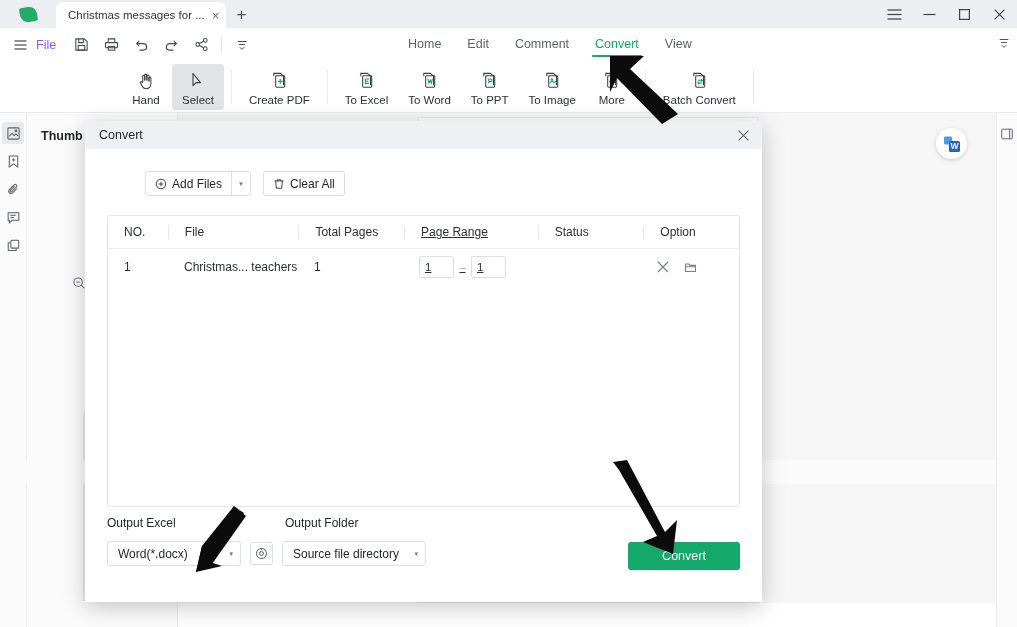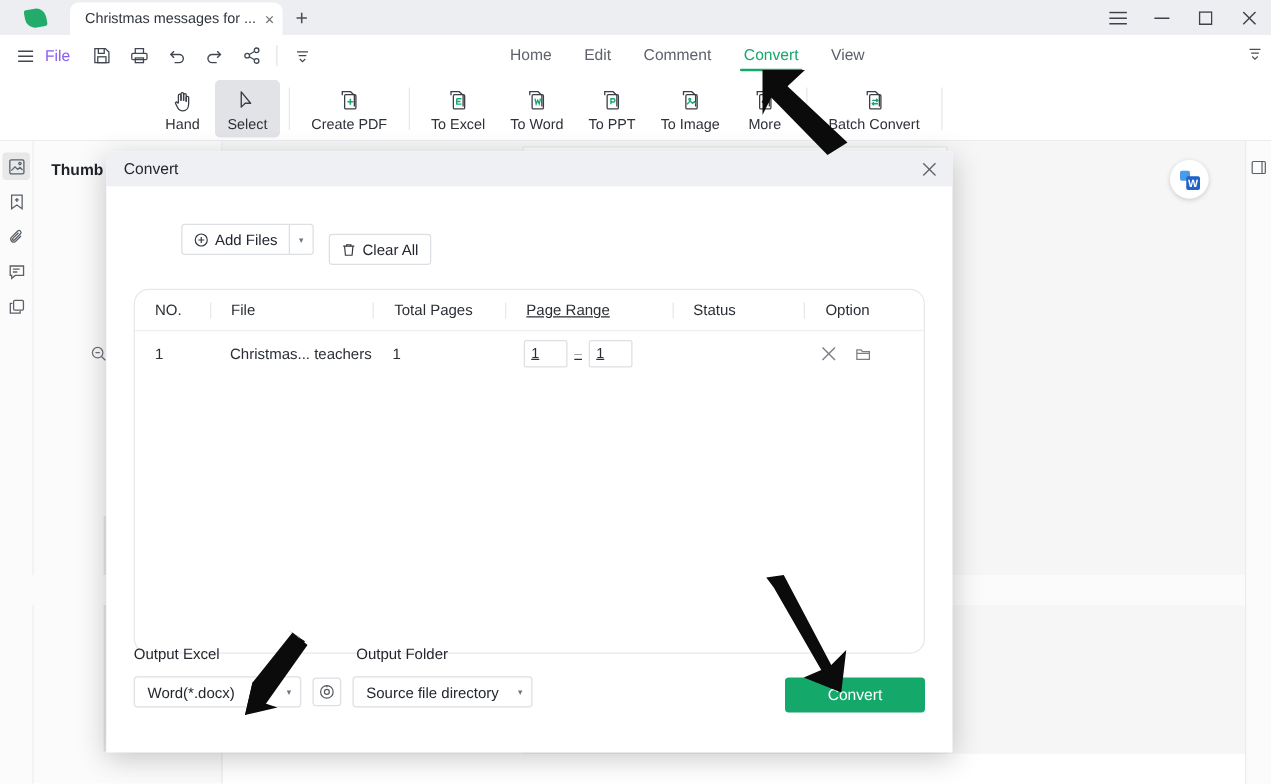--- a/index.html
+++ b/index.html
@@ -153,26 +153,26 @@
     display: flex; align-items: center; height: 25px; border: 1px solid #dcdfe3;
     border-radius: 3px; background: #fff; cursor: pointer;
   }
   .addfiles .main { display: flex; align-items: center; gap: 5px; padding: 0 9px; height: 100%; }
   .addfiles .lbl { font-size: 12px; color: #23272d; }
   .addfiles .divider { width: 1px; height: 100%; background: #dcdfe3; }
   .addfiles .caret { width: 18px; display: flex; align-items: center; justify-content: center;
                      font-size: 7px; color: #70757c; }
   .clearall {
     display: flex; align-items: center; gap: 5px; height: 25px; padding: 0 9px;
-    border: 1px solid #dcdfe3; border-radius: 3px; background: #fff; cursor: pointer; margin-top: 16px;
+    border: 1px solid #dcdfe3; border-radius: 3px; background: #fff; cursor: pointer;
   }
   .clearall .lbl { font-size: 12px; color: #23272d; }
 
   .tablewrap {
-    margin-top: 19px; height: 292px; border: 1px solid #e6e8eb; border-radius: 12px; background: #fff;
+    margin-top: 19px; height: 292px; border: 1px solid #e6e8eb; border-radius: 2px; background: #fff;
   }
   .thead { display: flex; height: 33px; align-items: center; border-bottom: 1px solid #eceef0; }
   .th { font-size: 12px; color: #2b2f35; display: flex; align-items: center; height: 100%; padding-left: 16px; }
   .thsep { width: 1px; height: 13px; background: #e6e8eb; }
   .tr { display: flex; height: 36px; align-items: center; }
   .td { font-size: 12px; color: #2b2f35; display: flex; align-items: center; height: 100%; padding-left: 16px; }
   .c-no { width: 60px; }
   .c-name { width: 130px; }
   .c-pages { width: 105px; }
   .c-range { width: 133px; text-decoration: underline; }

